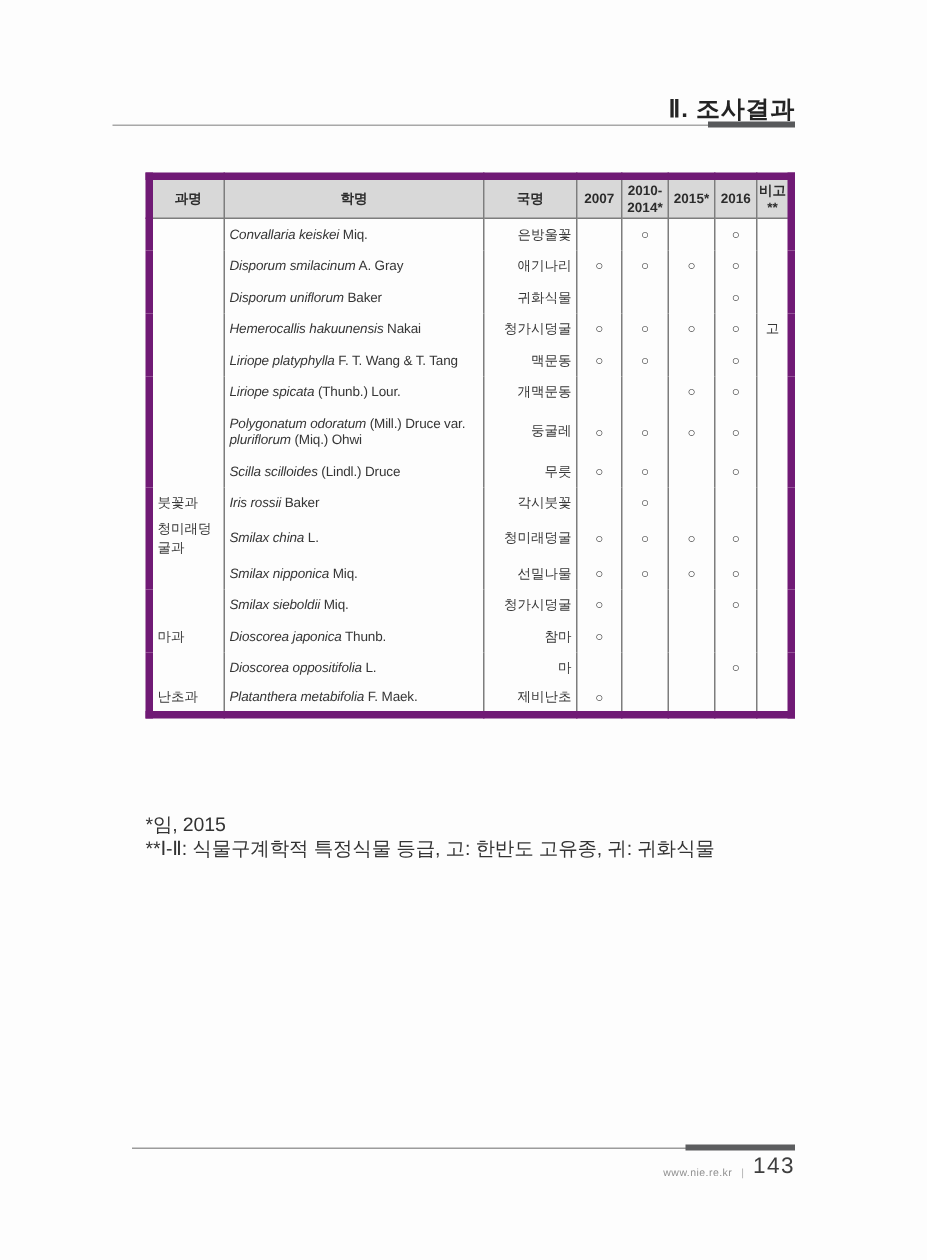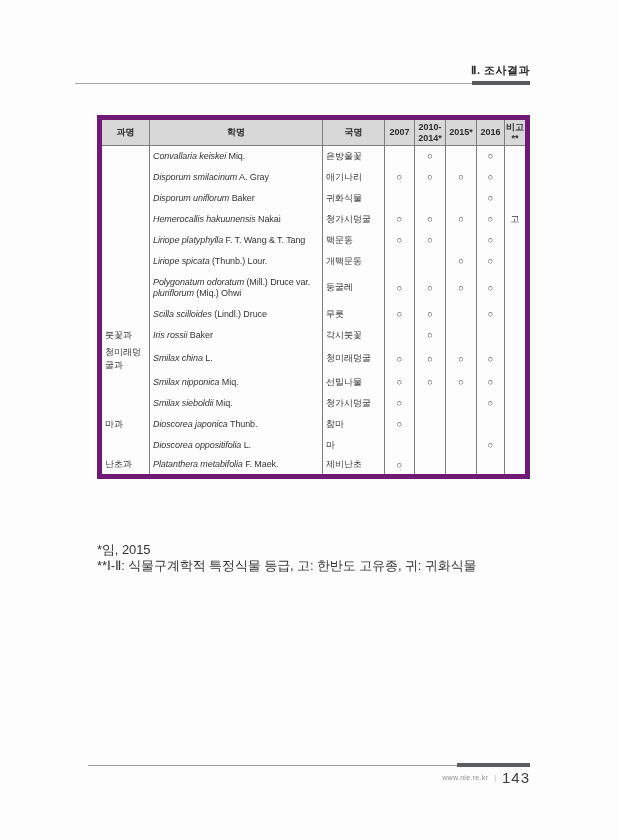--- a/index.html
+++ b/index.html
@@ -9,21 +9,21 @@
     width:618px; height:840px;
     margin:0 auto;
     background:#fdfdfd;
     font-family:"Liberation Sans", sans-serif;
     color:#333;
     overflow:hidden;
   }
   
   .section-title {
     position:absolute; top:63px; right:88px;
-    font-size:11px; font-weight:600; letter-spacing:0.5px; color:#242424;
+    font-size:16px; font-weight:600; letter-spacing:0.5px; color:#242424;
   }
   .header-rule {
     position:absolute; top:83px; left:75px; width:455px; height:1px;
     background:#a8a8a8;
   }
   .header-rule .thick {
     position:absolute; right:0; top:-2px; width:58px; height:4px;
     background:#58595b;
   }
   
@@ -45,40 +45,40 @@
     height:21px; vertical-align:middle;
     padding:0 3px; overflow:hidden;
   }
   table.species tr.tall td { height:32px; }
   td.family-cell { padding-left:4px; }
   td.name-cell {
     padding-left:5px; font-size:8.6px; white-space:nowrap; line-height:11px;
     letter-spacing:-0.1px;
   }
   td.name-cell .it { font-style:italic; }
-  td.korean-cell { padding-left:5px; }
+  td.korean-cell { padding-left:5px;text-align:right; }
   td.mark-cell { text-align:center; color:#4a4a4a; font-size:9px; padding:0; }
   td.note-cell { text-align:center; padding:0; }
   
   .footnotes {
     position:absolute; left:97px; top:514px;
     font-size:13px; color:#333; line-height:15.5px; letter-spacing:-0.1px;margin-top:28px;
   }
   
   .footer-rule {
     position:absolute; top:765px; left:88px; width:442px; height:1px;
     background:#9b9b9b;
   }
   .footer-rule .thick {
     position:absolute; right:0; top:-2px; width:73px; height:4px;
     background:#5c5d5f;
   }
   .footer-text {
     position:absolute; top:769px; right:88px;
-    display:flex; align-items:center; gap:6px;
+    display:flex; align-items:flex-end; gap:6px;
   }
   .footer-site { font-size:7px; color:#8f8f8f; letter-spacing:0.3px; }
   .footer-sep { font-size:7px; color:#b0b0b0; }
   .footer-page { font-size:15px; color:#3e3e3e; letter-spacing:1px; }
 </style>
 </head>
 <body>
 
 <div class="page">
 

